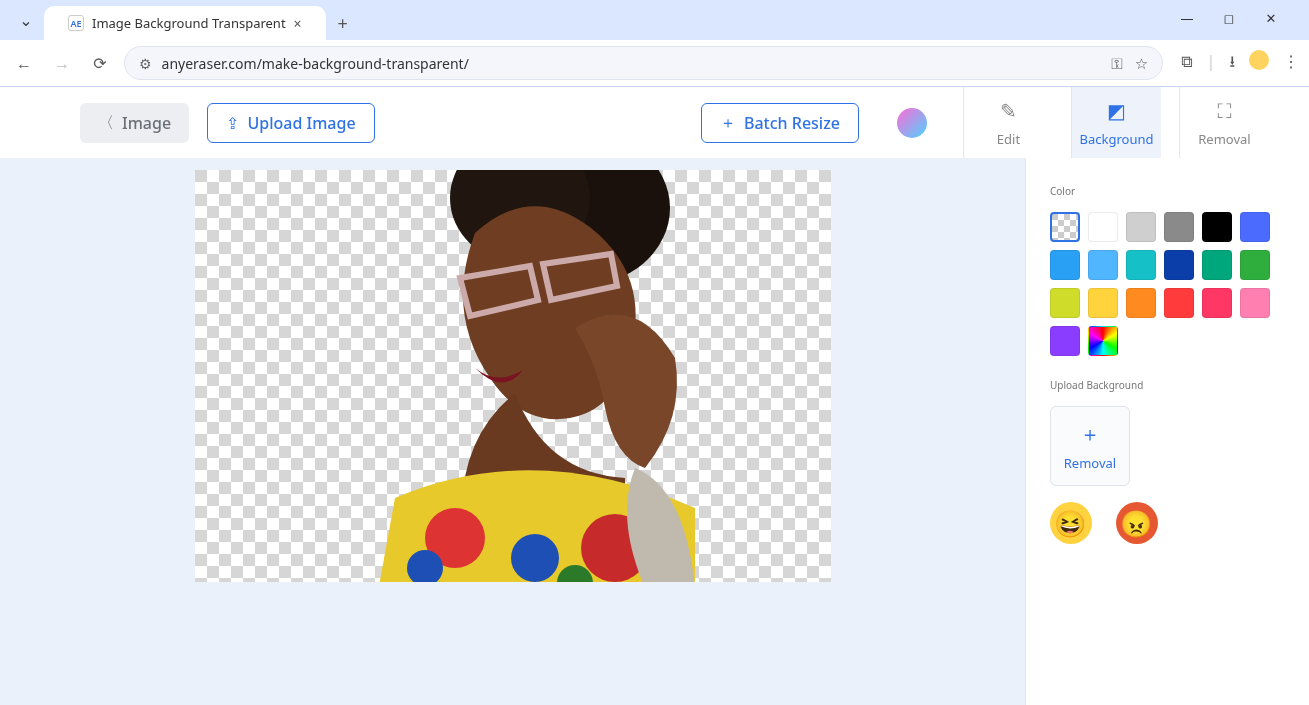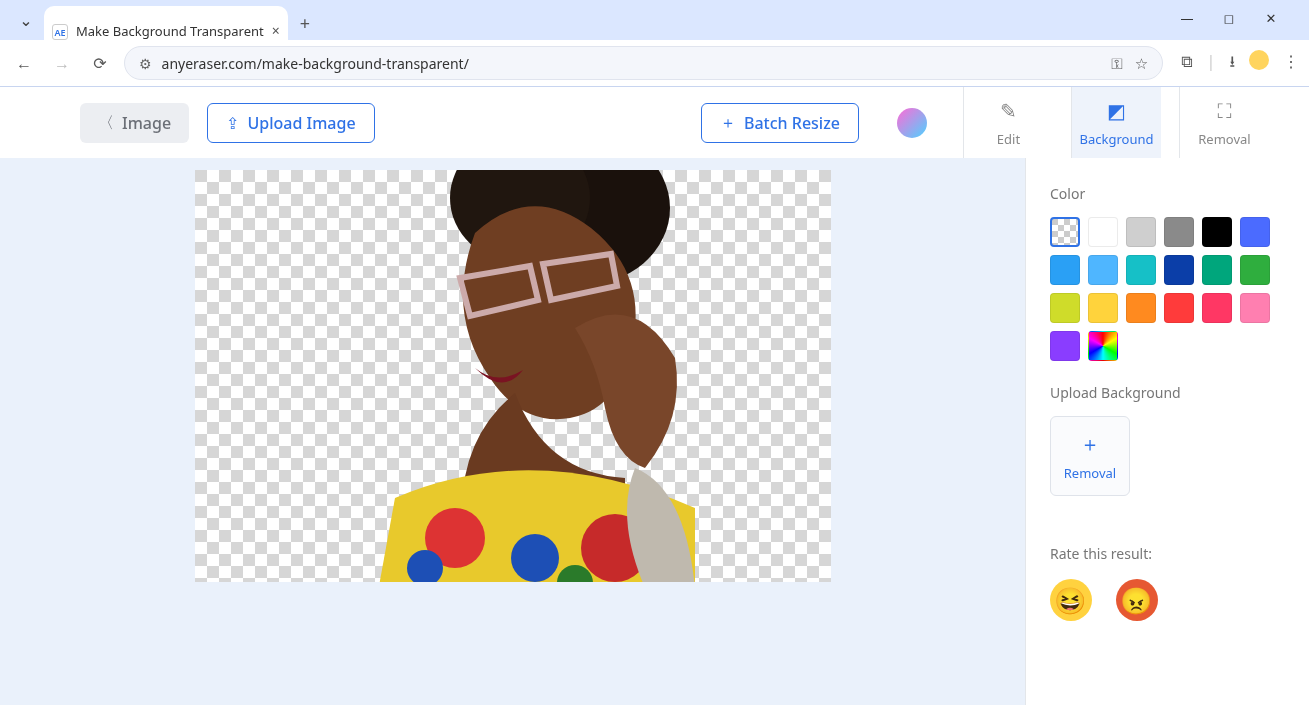--- a/index.html
+++ b/index.html
@@ -3,21 +3,21 @@
   <meta charset="utf-8">
   <style>
     :root { --blue:#2f72e6; --border:#e3e6ea; --muted:#666; --light-blue:#e6f0ff; }
     *{box-sizing:border-box;margin:0;padding:0;font-family:system-ui,Arial,sans-serif;}
     body{width:1309px;height:705px;overflow:hidden;background:#f0f0f0;}
 
     
     .chrome{background:#dbe7ff;border-bottom:1px solid #c8d5f0;}
     .tabbar{height:40px;display:flex;align-items:flex-end;padding:0 8px;}
     .chev-btn{width:28px;height:28px;margin:6px 4px;border-radius:6px;display:flex;align-items:center;justify-content:center;font-size:16px;color:#444;}
-    .tab{height:34px;background:#fff;border-radius:10px 10px 0 0;display:flex;align-items:flex-end;padding:0 8px;min-width:230px;font-size:13px;color:#333;gap:8px;}
+    .tab{height:34px;background:#fff;border-radius:10px 10px 0 0;display:flex;align-items:center;padding:0 24px;min-width:230px;font-size:13px;color:#333;gap:8px;}
     .favicon{width:16px;height:16px;background:#fff;border-radius:3px;display:flex;align-items:center;justify-content:center;font-size:9px;font-weight:600;color:#2f72e6;border:1px solid #ccc;}
     .tab .close{margin-left:auto;color:#555;font-size:14px;}
     .newtab{width:28px;height:28px;display:flex;align-items:center;justify-content:center;margin:3px;font-size:18px;color:#555;}
     .winctrl{margin-left:auto;display:flex;gap:14px;padding:8px 16px;color:#333;font-size:13px;}
     .winctrl span{width:28px;height:28px;display:flex;align-items:center;justify-content:center;}
 
     .toolbar-row{height:46px;background:#fff;display:flex;align-items:center;padding:0 10px;gap:10px;}
     .tb-icon{width:28px;height:28px;display:flex;align-items:center;justify-content:center;color:#5a5a5a;font-size:16px;border-radius:50%;}
     .address{flex:1;height:34px;background:#f4f6fb;border-radius:25px;display:flex;align-items:center;padding:0 14px;gap:10px;font-size:14px;color:#333;border:1px solid #e0e4ee;}
     .addr-icon{color:#666;font-size:14px;}
@@ -41,41 +41,41 @@
     .canvas-col{position:relative;flex:1;background:#eaf1fb;display:flex;flex-direction:column;align-items:center;}
     .canvas{margin-top:12px;width:636px;height:412px;
      background:
        repeating-conic-gradient(#fff 0 25%,#d6d6d6 0 50%) 0 0/24px 24px;
      position:relative;overflow:hidden;}
     .portrait{position:absolute;left:170px;top:-32px;width:340px;height:460px;}
     .portrait svg{width:100%;height:100%;}
 
     
     .side{width:284px;background:#fff;border-left:1px solid var(--border);padding:26px 24px;overflow:hidden;}
-    .side h4{font-size:14px;color:#777;font-weight:400;margin-bottom:14px;}
+    .side h4{font-size:10px;color:#777;font-weight:400;margin-bottom:14px;}
     .swatches{display:flex;flex-wrap:wrap;gap:8px;margin-bottom:22px;}
     .sw{width:30px;height:30px;border-radius:4px;border:1px solid rgba(0,0,0,.08);}
     .sw.chk{background:repeating-conic-gradient(#fff 0 25%,#ccc 0 50%) 0 0/12px 12px;border:2px solid var(--blue);}
     .sw.rainbow{background:conic-gradient(#f00,#ff0,#0f0,#0ff,#00f,#f0f,#f00);}
     .uploadcard{width:80px;height:80px;border:1px solid #dfe3ea;border-radius:6px;background:#fafbfd;display:flex;flex-direction:column;align-items:center;justify-content:center;color:var(--blue);font-size:13px;gap:6px;}
     .uploadcard .plus{font-size:20px;font-weight:300;}
     .rate-row{display:flex;gap:24px;margin-top:16px;}
     .emoji{width:42px;height:42px;border-radius:50%;display:flex;align-items:center;justify-content:center;font-size:26px;}
     .e-happy{background:#ffd23f;}
     .e-angry{background:#e65832;}
   </style>
 </head>
 <body>
 
 <div class="chrome">
   <div class="tabbar">
     <div class="chev-btn">⌄</div>
     <div class="tab">
       <span class="favicon">AE</span>
-      <span>Make Background Transparent</span>
+      <span>Image Background Transparent</span>
       <span class="close">×</span>
     </div>
     <div class="newtab">+</div>
     <div class="winctrl">
       <span>—</span>
       <span>◻</span>
       <span>✕</span>
     </div>
   </div>
   <div class="toolbar-row">
@@ -185,19 +185,18 @@
         <div class="sw" style="background: rgb(255, 55, 100);"></div>
         <div class="sw" style="background: rgb(255, 127, 176);"></div>
         <div class="sw" style="background: rgb(138, 61, 255);"></div>
         <div class="sw rainbow"></div>
       </div>
     <h4>Upload Background</h4>
     <div class="uploadcard">
       <span class="plus">＋</span>
       <span>Removal</span>
     </div>
-    <h4 style="margin-top:48px">Rate this result:</h4>
     <div class="rate-row">
       <div class="emoji e-happy">😆</div>
       <div class="emoji e-angry">😠</div>
     </div>
   </div>
 </div>
 
 </body></html>

